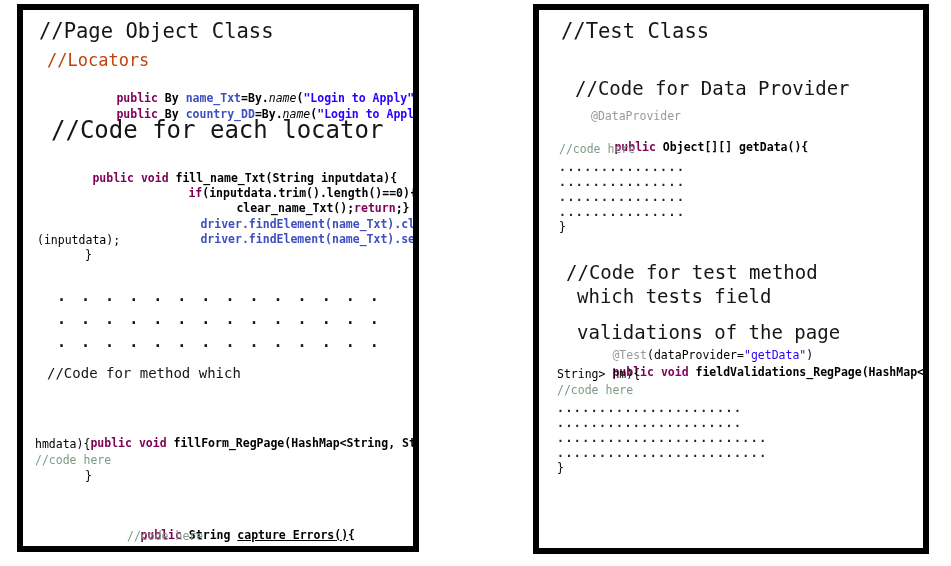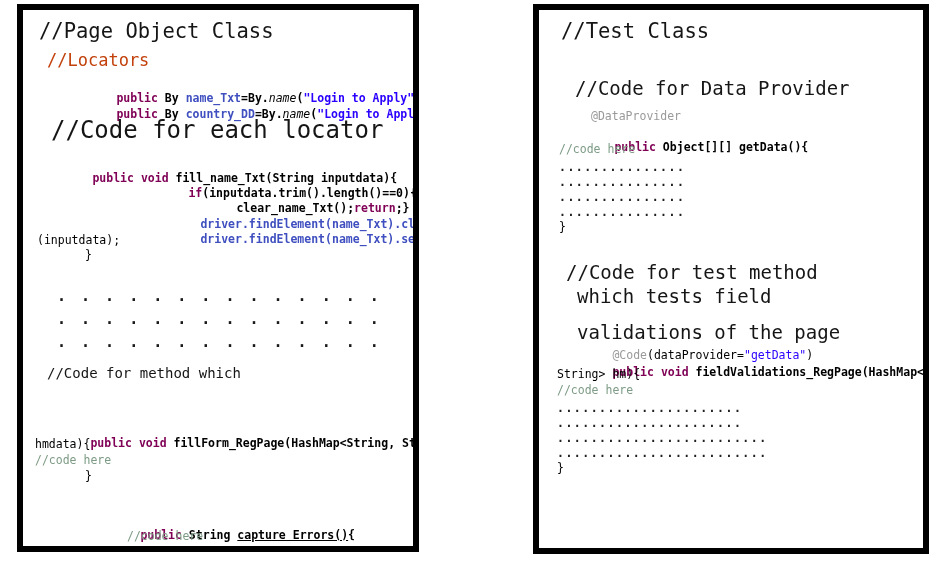--- a/index.html
+++ b/index.html
@@ -203,21 +203,21 @@
       <div class="blk line dots-sm" style="left:20px; top:180px;">...............</div>
       <div class="blk line dots-sm" style="left:20px; top:195px;">...............</div>
 
       <div class="blk line code code-reg" style="left:20px; top:210px;">}</div>
 
       <div class="blk line h-big" style="left:27px; top:250px; font-size:19px;">//Code for test method</div>
       <div class="blk line h-big" style="left:38px; top:274px; font-size:19px;">which tests field</div>
       <div class="blk line h-big" style="left:38px; top:298px; font-size:19px;margin-top:12px;">validations of the page</div>
 
       <div class="blk line code code-reg" style="left:18px; top:323px;">
-        <span class="anno">@Code</span><span class="plain" style="font-weight:normal;">(dataProvider=</span><span class="str" style="font-weight:normal;">"getData"</span><span class="plain" style="font-weight:normal;">)</span>
+        <span class="anno">@Test</span><span class="plain" style="font-weight:normal;">(dataProvider=</span><span class="str" style="font-weight:normal;">"getData"</span><span class="plain" style="font-weight:normal;">)</span>
       </div>
 
       <div class="blk line code" style="left:18px; top:340px;">
         <span class="kw">public</span><span class="plain"> </span><span class="kw">void</span><span class="plain"> fieldValidations_RegPage(HashMap&lt;String,</span>
       </div>
 
       <div class="blk line code code-reg" style="left:18px; top:357px;">String&gt; hm){</div>
 
       <div class="blk line code code-reg cmt" style="left:18px; top:373px;">//code here</div>
 

